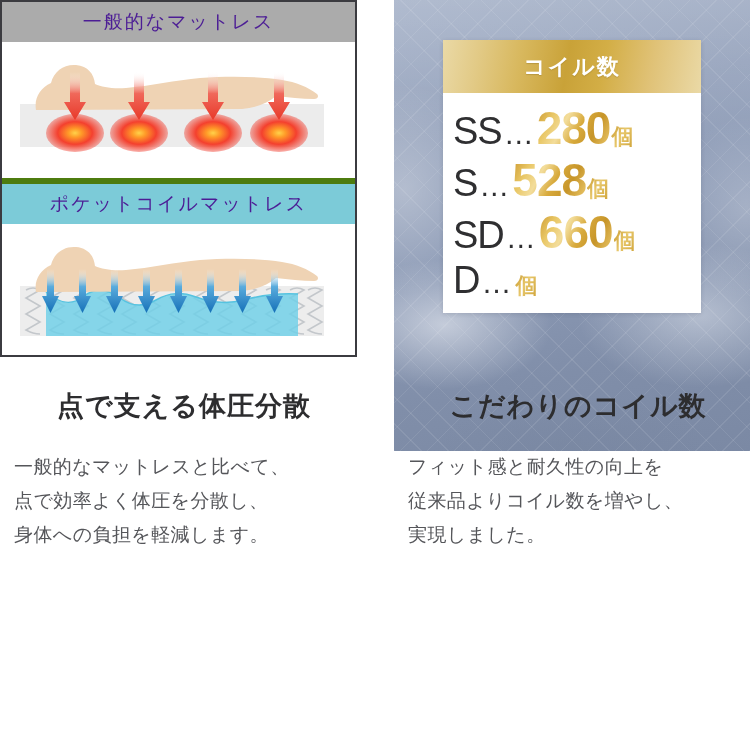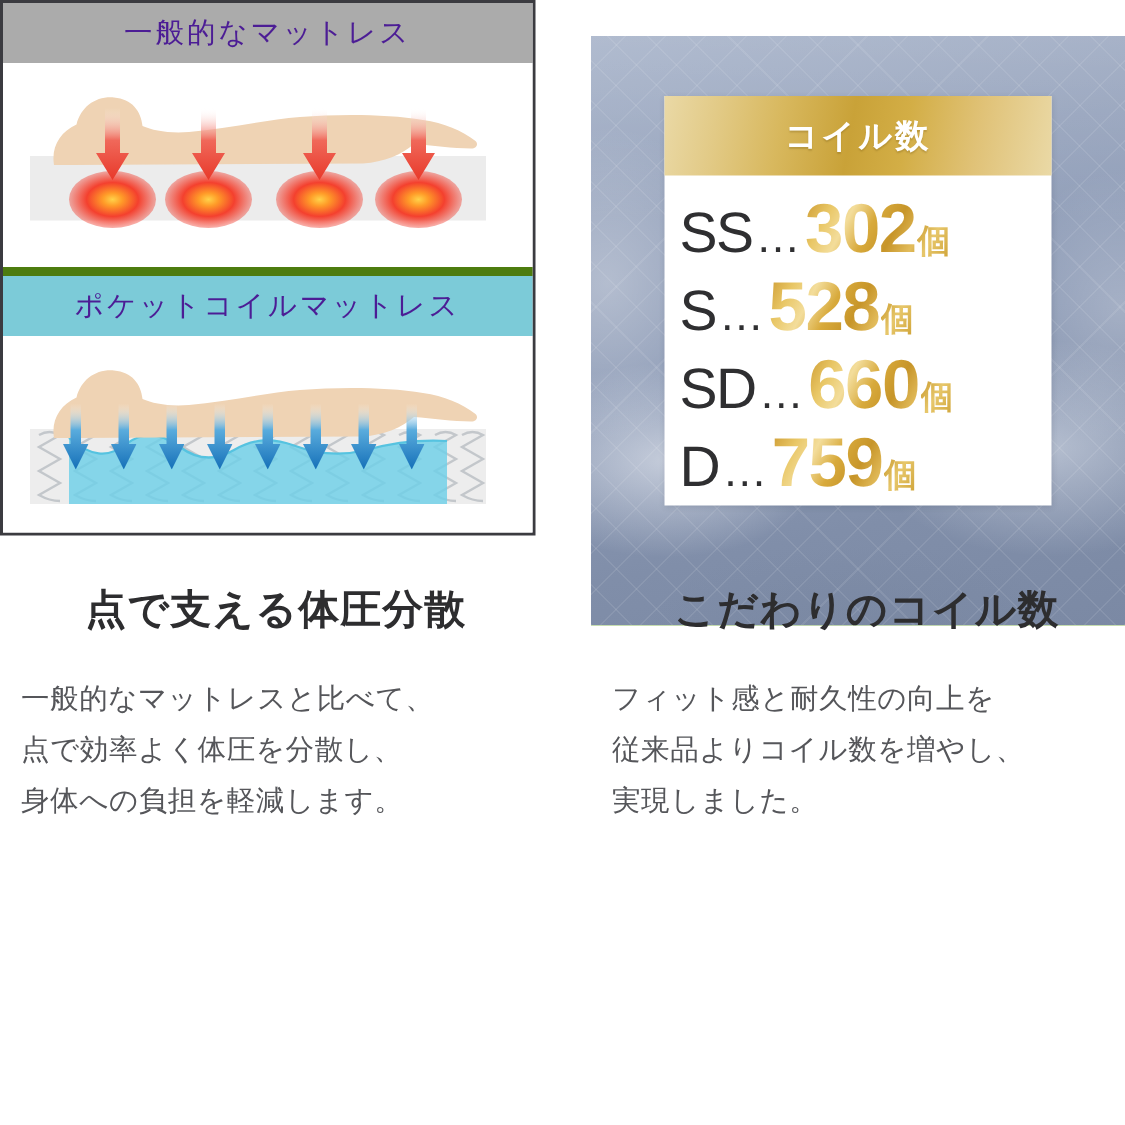--- a/index.html
+++ b/index.html
@@ -91,24 +91,23 @@
     background: #ededed;
     overflow: hidden;
   }
   .arr-blue { position: absolute; width: 17px; height: 44px; }
 
   
   .coil-card {
     position: absolute;
     left: 394px; top: 0;
     width: 356px;
-    height: 393px;
+    height: 451px;
     overflow: hidden;
     background: #bef264;
-    margin-top: 24px;
   }
   .photo-bg {
     position: absolute; inset: 0;
     background:
       radial-gradient(ellipse 150px 90px at 14% 72%, rgba(246,248,252,0.55), rgba(246,248,252,0) 72%),
       radial-gradient(ellipse 170px 100px at 86% 70%, rgba(240,244,250,0.45), rgba(240,244,250,0) 72%),
       radial-gradient(ellipse 190px 70px at 50% 100%, rgba(120,134,160,0.55), rgba(120,134,160,0) 75%),
       linear-gradient(168deg, #a8b4ca 0%, #97a4bd 26%, #8d9bb6 52%, #808ea9 78%, #7b89a4 100%);
   }
   .photo-quilt {
@@ -372,42 +371,41 @@
       <div class="photo-soft"></div>
 
       <div class="coil-box">
         <div class="coil-box-head">コイル数</div>
 
         <div class="coil-list">
 
           <div class="coil-row">
             <span class="coil-size">SS</span>
             <span class="coil-dots">…</span>
-            <span class="coil-num">302</span>
+            <span class="coil-num">280</span>
             <span class="coil-unit">個</span>
           </div>
 
           <div class="coil-row">
             <span class="coil-size">S</span>
             <span class="coil-dots">…</span>
             <span class="coil-num">528</span>
             <span class="coil-unit">個</span>
           </div>
 
           <div class="coil-row">
             <span class="coil-size">SD</span>
             <span class="coil-dots">…</span>
             <span class="coil-num">660</span>
             <span class="coil-unit">個</span>
           </div>
 
           <div class="coil-row">
             <span class="coil-size">D</span>
             <span class="coil-dots">…</span>
-            <span class="coil-num">759</span>
             <span class="coil-unit">個</span>
           </div>
 
         </div>
       </div>
     </div>
   </div>
 
   <div class="text-row">
 

